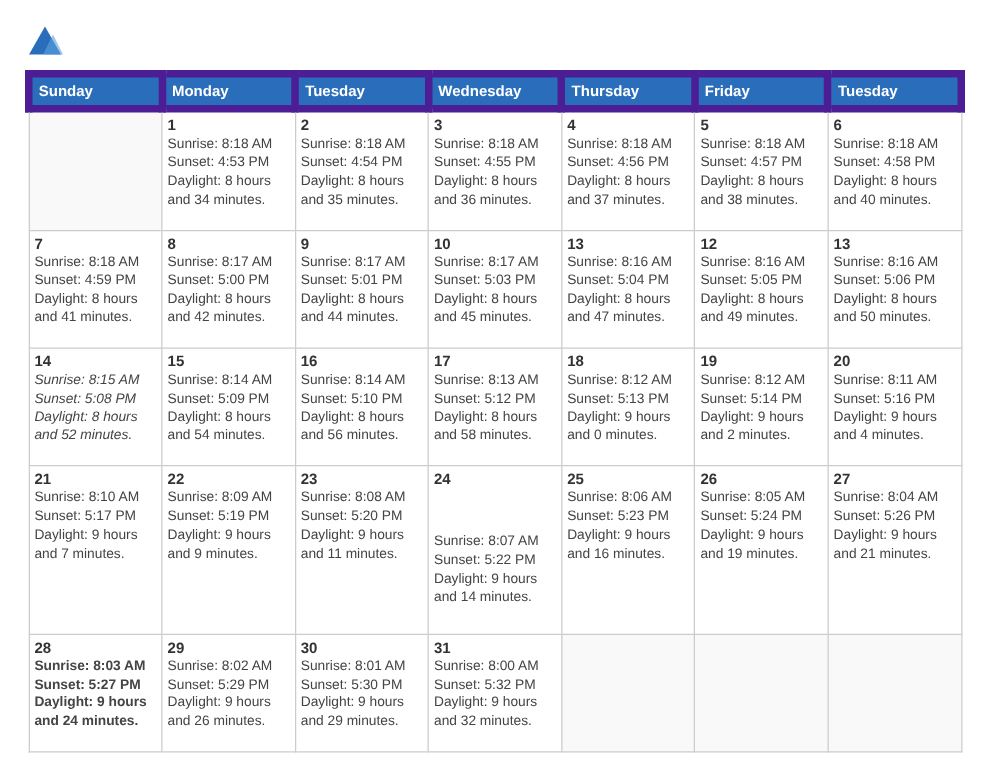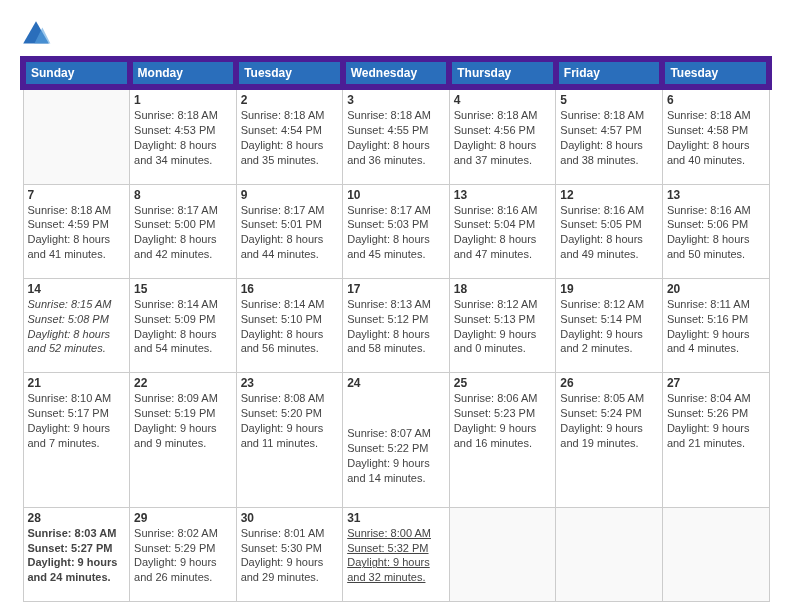--- a/index.html
+++ b/index.html
@@ -352,21 +352,21 @@
           </td>
           <td>
             <span class="day-num">30</span>
             <div class="day-info" style="white-space: pre-line;">Sunrise: 8:01 AM
 Sunset: 5:30 PM
 Daylight: 9 hours
 and 29 minutes.</div>
           </td>
           <td>
             <span class="day-num">31</span>
-            <div class="day-info" style="white-space: pre-line; text-decoration: underline;">Sunrise: 8:00 AM
+            <div class="day-info" style="white-space: pre-line;">Sunrise: 8:00 AM
 Sunset: 5:32 PM
 Daylight: 9 hours
 and 32 minutes.</div>
           </td>
           <td class="empty"></td>
           <td class="empty"></td>
           <td class="empty"></td>
         </tr>
       </tbody>
   </table>

